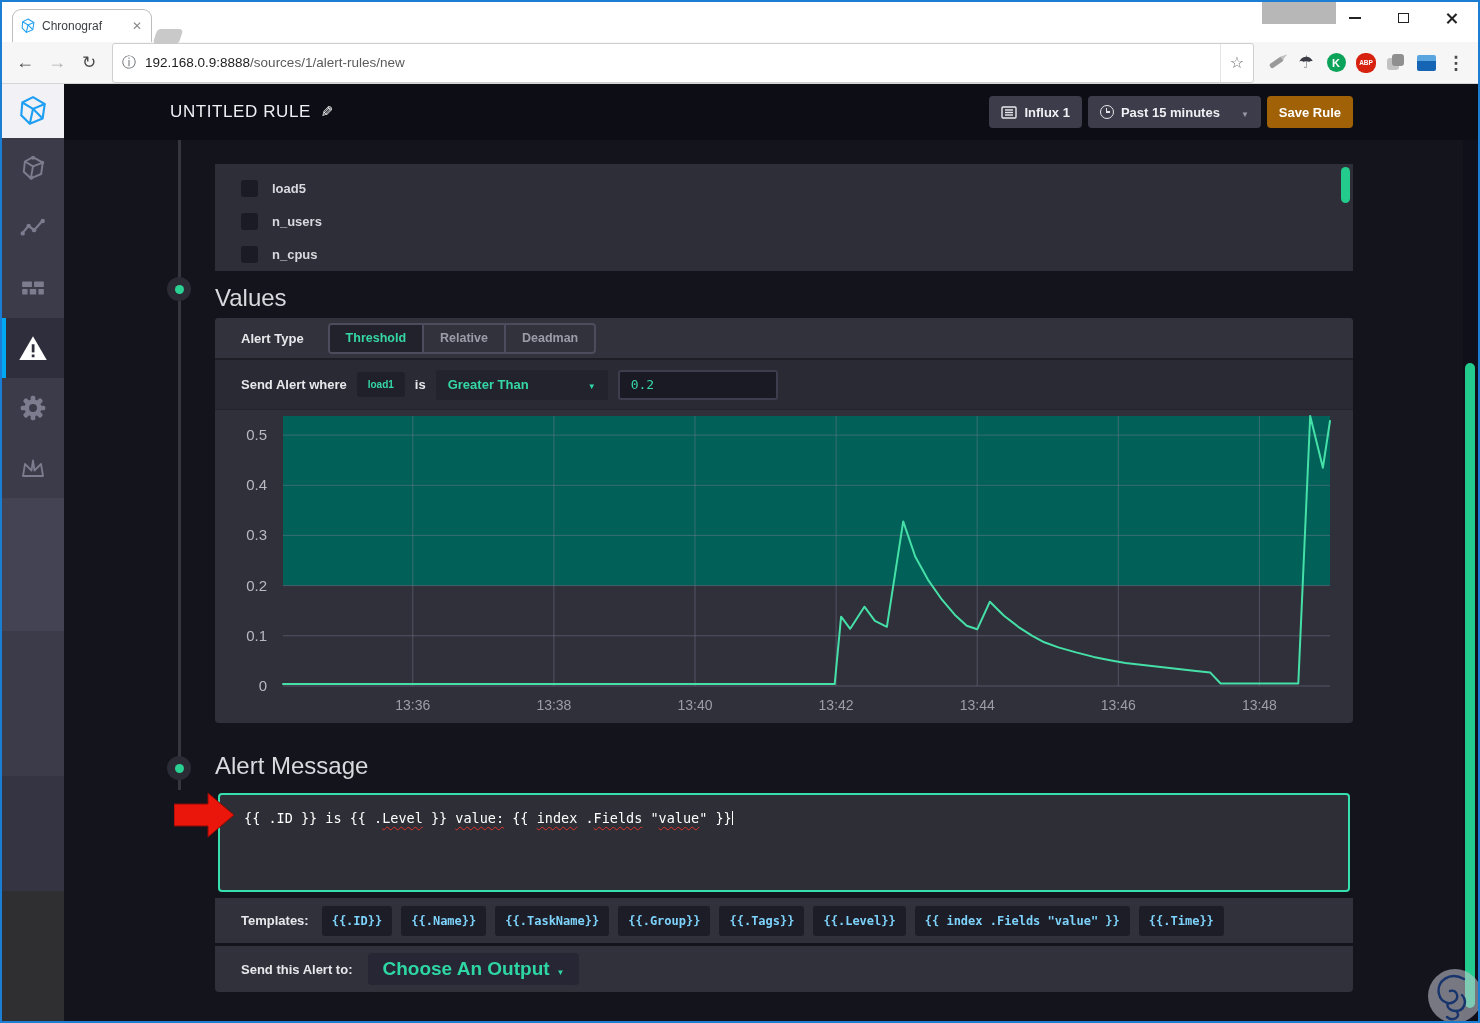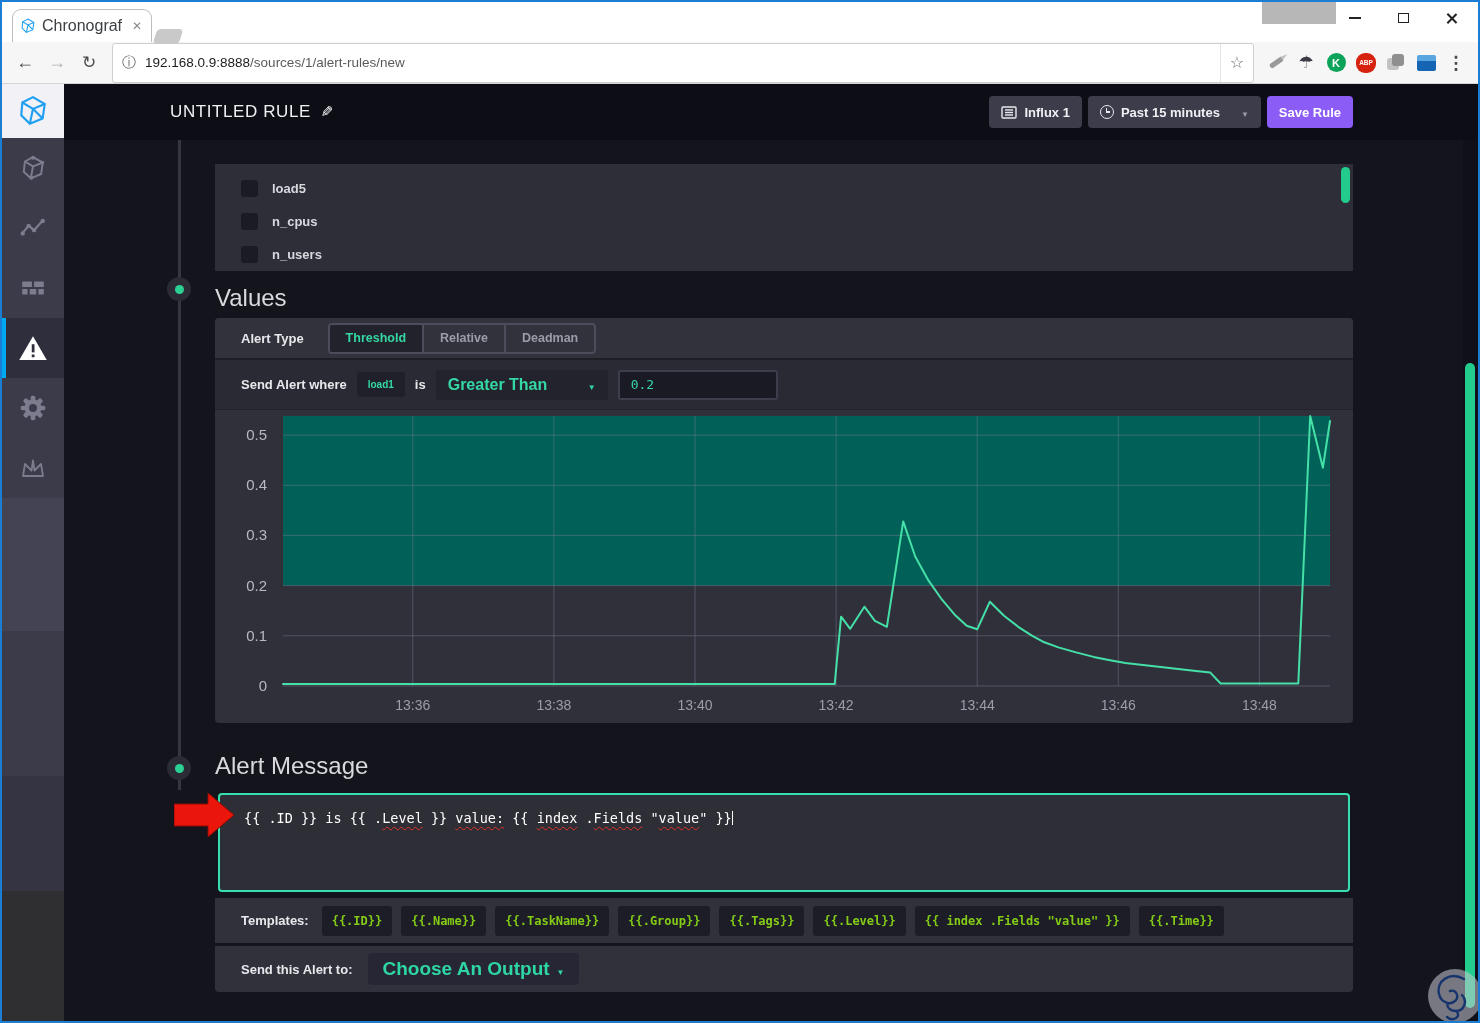--- a/index.html
+++ b/index.html
@@ -4,21 +4,21 @@
 <style>
   * { margin:0; padding:0; box-sizing:border-box; }
   html,body { width:1480px; height:1023px; background:#000; }
   body { font-family:"Liberation Sans",sans-serif; }
 
   .window { width:1480px; height:1023px; border:2px solid #1b7ed3; display:flex; flex-direction:column; background:#fff; overflow:hidden; position:relative; }
 
   
   .titlebar { height:40px; background:#fff; position:relative; flex:none; }
   .tab { position:absolute; left:10px; top:7px; width:140px; height:33px; border:1px solid #bdbdbd; border-bottom:none; border-radius:9px 9px 0 0; background:#fff; display:flex; align-items:center; padding:0 7px; gap:6px; }
-  .tab-title { font-size:16px; color:#3c4043; flex:1; white-space:nowrap; overflow:hidden; }
+  .tab-title { font-size:12px; color:#3c4043; flex:1; white-space:nowrap; overflow:hidden; }
   .tab-close { color:#8a8a8a; font-size:12px; width:14px; text-align:center; cursor:default; }
   .tab-close::before { content:"✕"; }
   .newtab-blob { position:absolute; left:153px; top:27px; width:26px; height:15px; background:#c9c9c9; border-radius:4px; transform:skewX(-18deg); }
   .redacted { position:absolute; left:1260px; top:0; width:74px; height:22px; background:#b7b7b7; }
   .winbtns { position:absolute; right:8px; top:0; height:32px; display:flex; align-items:center; gap:22px; padding-right:6px; }
   .winbtn { width:26px; height:26px; display:flex; align-items:center; justify-content:center; }
   .wb-min { width:12px; height:2px; background:#222; }
   .wb-max { width:11px; height:10px; border:1.5px solid #222; }
   .wb-x { position:relative; width:13px; height:13px; }
   .wb-x::before,.wb-x::after { content:""; position:absolute; left:6px; top:0; width:1.6px; height:13px; background:#222; }
@@ -57,21 +57,21 @@
   .nav-item.active::before { content:""; position:absolute; left:0; top:0; bottom:0; width:4px; background:#00a7f2; }
   .sb-fill1 { height:133px; background:#434354; } .sb-fill2 { height:145px; background:#3b3b4a; }
   .sb-fill3 { height:115px; background:#343443; } .sb-fill4 { flex:1; background:#2f2f31; }
 
   .main { flex:1; display:flex; flex-direction:column; position:relative; min-width:0; }
   .topbar { height:56px; background:#0d0d16; display:flex; align-items:center; flex:none; }
   .rule-title { margin-left:106px; font-size:17px; letter-spacing:.6px; color:#eef0f4; font-weight:500; display:flex; align-items:center; gap:9px; }
   .i-pencil::before { content:"✎"; color:#fff; font-size:15px; transform:scaleX(-1); display:inline-block; }
   .tb-right { margin-left:auto; margin-right:125px; display:flex; gap:6px; align-items:center; }
   .tb-btn { height:30px; background:#3c3c4a; border:none; border-radius:4px; color:#f0f0f4; font-weight:bold; font-size:13px; font-family:inherit; display:flex; align-items:center; gap:7px; padding:16px 12px; }
-  .save-btn { background:#8b5cf6; color:#fff; }
+  .save-btn { background:#a16207; color:#fff; }
   .i-caret::before { content:"▼"; font-size:8px; color:#9a9aa8; }
   .i-caret.green::before { color:#2ed6a3; }
   .clock { width:14px; height:14px; border:1.6px solid #e8e8ec; border-radius:50%; position:relative; }
   .clock::before { content:""; position:absolute; left:5px; top:2px; width:1.5px; height:4px; background:#e8e8ec; }
   .clock::after { content:""; position:absolute; left:5px; top:5px; width:4px; height:1.5px; background:#e8e8ec; }
 
   .page { flex:1; position:relative; background:#14141d; overflow:hidden; }
 
   .timeline { position:absolute; left:114px; top:0; width:3px; height:650px; background:#36363f; }
   .tdot { position:absolute; left:103px; width:24px; height:24px; border-radius:50%; background:#2b2b36; display:flex; align-items:center; justify-content:center; }
@@ -89,32 +89,32 @@
 
   .values-panel { position:absolute; left:151px; top:178px; width:1138px; height:405px; background:#30303a; border-radius:4px; overflow:hidden; display:flex; flex-direction:column; }
   .vrow1 { height:42px; background:#32323d; border-bottom:2px solid #1e1e27; display:flex; align-items:center; padding-left:26px; gap:24px; flex:none; }
   .row-label { font-size:13px; font-weight:bold; color:#e8e8ec; }
   .tabgroup { display:flex; border:2px solid #4c4c5c; border-radius:4px; overflow:hidden; }
   .vtab { height:27px; padding:12px 16px; background:transparent; border:none; border-right:2px solid #4c4c5c; color:#9c9ca8; font-weight:bold; font-size:12.5px; font-family:inherit; display:flex; align-items:center; }
   .vtab:last-child { border-right:none; }
   .vtab.active { background:#22222c; color:#35d8a4; }
   .vrow2 { height:50px; background:#2a2a34; border-bottom:1px solid #23232c; display:flex; align-items:center; padding-left:26px; gap:10px; flex:none; }
   .chip-field { background:#20202b; color:#35d8a4; font-weight:bold; font-size:10px; padding:7px 11px; border-radius:3px; }
-  .cond-drop { width:172px; height:30px; background:#23232e; border:none; border-radius:3px; color:#35d8a4; font-weight:bold; font-size:16px; font-family:inherit; display:flex; align-items:center; justify-content:space-between; padding:0 12px; }
+  .cond-drop { width:172px; height:30px; background:#23232e; border:none; border-radius:3px; color:#35d8a4; font-weight:bold; font-size:13px; font-family:inherit; display:flex; align-items:center; justify-content:space-between; padding:0 12px; }
   .thresh-input { width:160px; height:30px; background:#1a1a24; border:2px solid #3d3d4d; border-radius:3px; color:#35d8a4; font-family:"DejaVu Sans Mono",monospace; font-size:13px; display:flex; align-items:center; padding:0 11px; }
   .chart-wrap { flex:1; position:relative; }
   .chart-wrap svg { position:absolute; inset:0; }
 
   .msg-box { position:absolute; left:154px; top:653px; width:1132px; height:99px; background:#2e2e36; border:2px solid #36e0ae; border-radius:4px; padding:15px 0 0 24px; font-family:"DejaVu Sans Mono",monospace; font-size:13.5px; color:#fff; white-space:pre; overflow:hidden; }
   .sq { text-decoration-line:underline; text-decoration-style:wavy; text-decoration-color:#de342b; text-decoration-thickness:1px; text-underline-offset:3px; }
   .caret-bar { display:inline-block; width:1.5px; height:14px; background:#fff; vertical-align:-2px; }
   .red-arrow { position:absolute; left:110px; top:652px; width:62px; height:46px; z-index:5; }
 
   .templates-row { position:absolute; left:151px; top:758px; width:1138px; height:45px; background:#31313c; display:flex; align-items:center; padding-left:26px; gap:9px; }
-  .tchip { background:#1d1d27; color:#84cc16; font-family:"DejaVu Sans Mono",monospace; font-size:12px; font-weight:bold; padding:8px 10px; border-radius:3px; border:none; }
+  .tchip { background:#1d1d27; color:#7dd3fc; font-family:"DejaVu Sans Mono",monospace; font-size:12px; font-weight:bold; padding:8px 10px; border-radius:3px; border:none; }
   .send-row { position:absolute; left:151px; top:806px; width:1138px; height:46px; background:#31313c; border-radius:0 0 4px 4px; display:flex; align-items:center; padding-left:26px; gap:16px; }
   .output-btn { background:#262634; border:none; border-radius:4px; color:#2ed6a3; font-weight:bold; font-size:19px; font-family:inherit; height:32px; padding:0 14px; display:flex; align-items:center; gap:7px; }
 
   .page-scrollbar { position:absolute; right:0; top:0; width:15px; height:100%; background:#10101a; }
   .page-thumb { position:absolute; left:2px; width:10px; border-radius:5px; background:#23cc8c; top:223px; height:645px; }
   .watermark { position:absolute; left:1362px; top:827px; z-index:6; }
 </style>
 </head>
 <body>
 
@@ -291,25 +291,25 @@
       <div class="page">
         <div class="timeline"></div>
 
         <div class="fields-panel">
           <div class="field-row">
             <span class="checkbox"></span>
             <span class="field-label">load5</span>
           </div>
           <div class="field-row">
             <span class="checkbox"></span>
-            <span class="field-label">n_cpus</span>
+            <span class="field-label">n_users</span>
           </div>
           <div class="field-row">
             <span class="checkbox"></span>
-            <span class="field-label">n_users</span>
+            <span class="field-label">n_cpus</span>
           </div>
           <div class="panel-scroll"></div>
         </div>
 
         <div class="tdot d1"></div>
         <h2 class="section-heading h-values">Values</h2>
 
         <div class="values-panel">
           <div class="vrow1">
             <span class="row-label">Alert Type</span>

